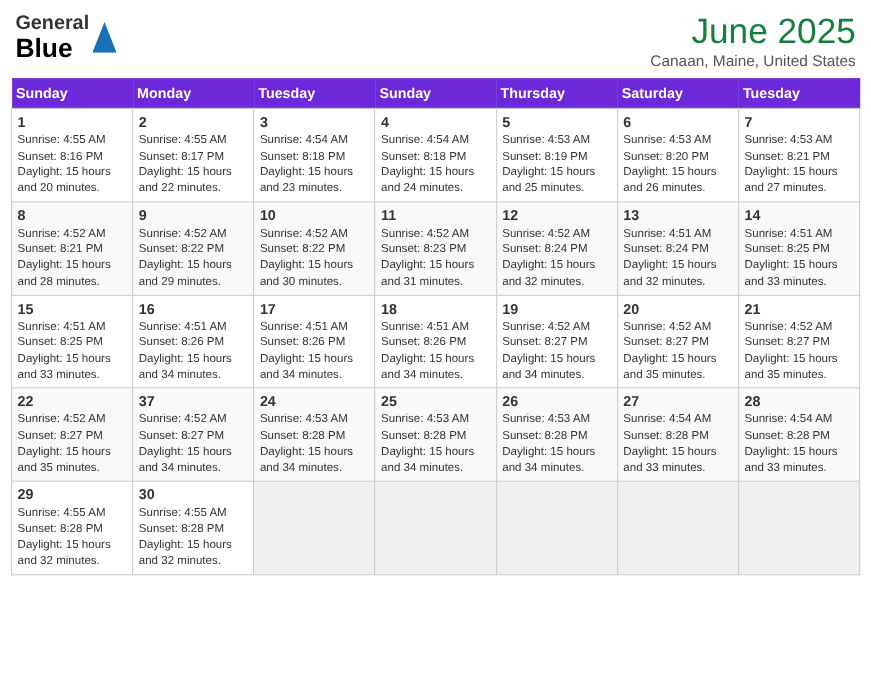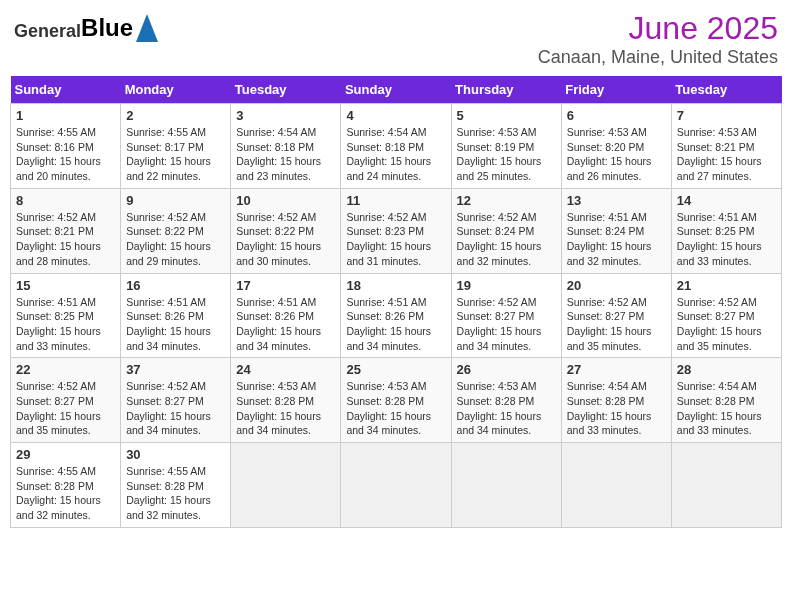--- a/index.html
+++ b/index.html
@@ -23,24 +23,24 @@
       gap: 4px;
     }
     .logo-general { color: #333; }
     .logo-blue { color: #1a6fb5; }
     .title-area {
       text-align: right;
     }
     .month-title {
       font-size: 32px;
       font-weight: normal;
-      color: #a21caf;
+      color: #15803d;
     }
     .location {
-      font-size: 18px;
+      font-size: 14px;
       color: #555;
     }
     table {
       width: 100%;
       border-collapse: collapse;
       font-size: 11px;
     }
     th {
       background-color: #6d28d9;
       color: #fff;
@@ -75,21 +75,21 @@
     td.empty {
       background: #f0f0f0;
     }
   </style>
 </head>
 <body>
 
 <div class="header-area">
   <div class="logo">
     <div style="display:flex;align-items:center;gap:0">
-      <div style="display:flex;align-items:flex-end;line-height:1.15">
+      <div style="display:flex;flex-direction:column;line-height:1.15">
         <span class="logo-general" style="font-size:18px;font-weight:bold;color:#333;">General</span>
         <span class="logo-blue" style="font-size:24px;font-weight:bold;color:#000000;">Blue</span>
       </div>
       <div style="margin-left:3px;margin-top:4px;">
         <svg width="22" height="28" viewBox="0 0 22 28">
           <polygon points="11,0 22,28 0,28" fill="#1a6fb5"></polygon>
         </svg>
       </div>
     </div>
   </div>
@@ -100,21 +100,21 @@
 </div>
 
 <table>
   <thead>
     <tr>
     <th>Sunday</th>
         <th>Monday</th>
         <th>Tuesday</th>
         <th>Sunday</th>
         <th>Thursday</th>
-        <th>Friday</th>
+        <th>Saturday</th>
         <th>Tuesday</th>
       </tr>
   </thead>
   <tbody id="calendar-body">
   <tr>
         <td>
           <span class="day-num">1</span>
           <div class="day-info">
             <span>Sunrise: 4:55 AM</span><br>
             <span>Sunset: 8:16 PM</span><br>

